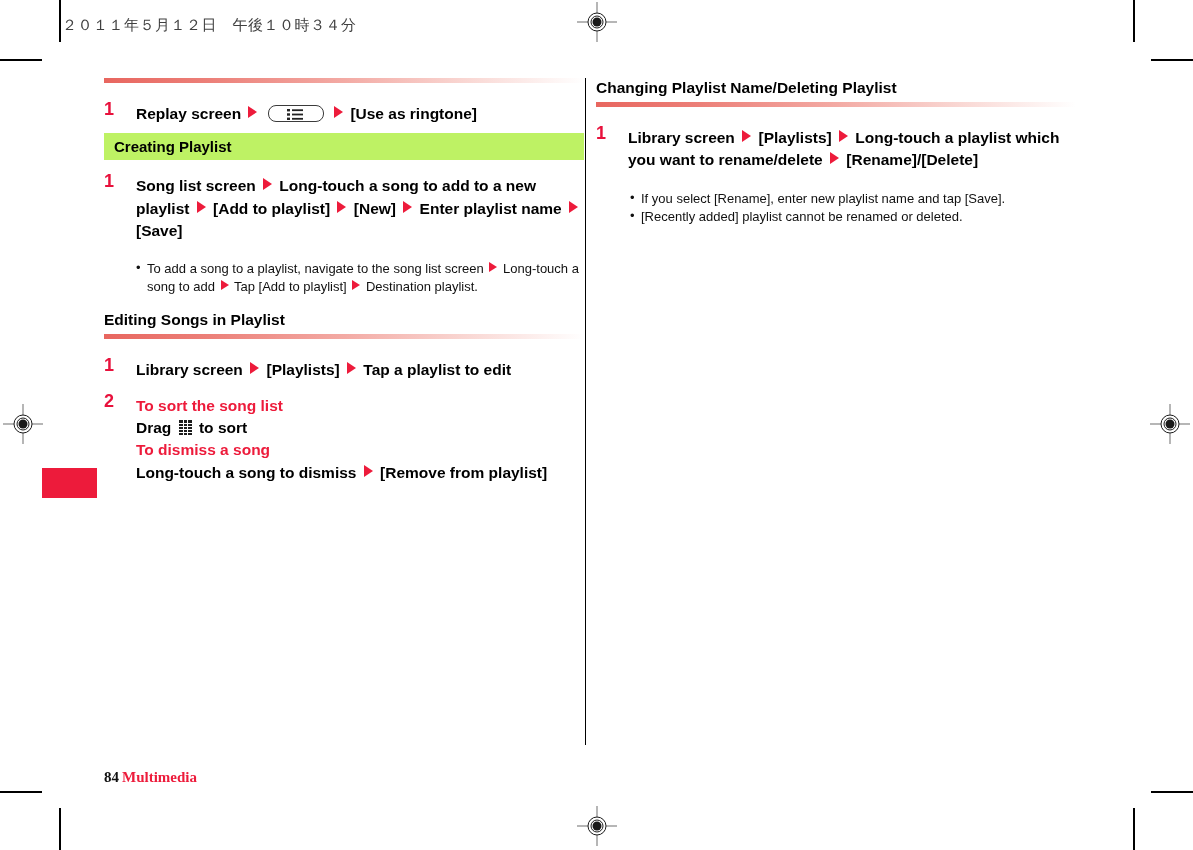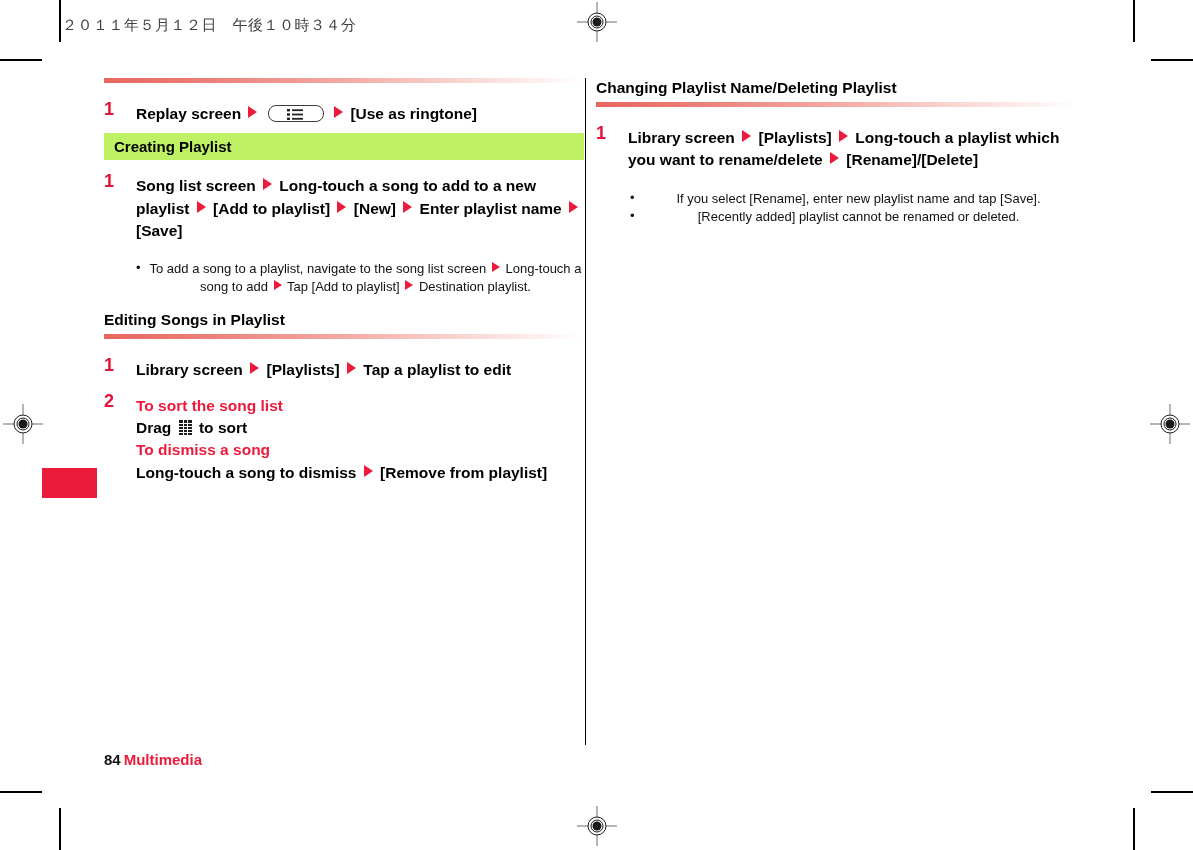--- a/index.html
+++ b/index.html
@@ -211,21 +211,21 @@
 
   
   .sub-label {
     color: #ed1b3b;
     font-weight: bold;
     font-size: 15.5px;
     line-height: 1.44;
   }
 
   
-  .notes { margin: 18px 0 14px 32px; text-align: center; }
+  .notes { margin: 18px 0 14px 32px; }
   .note {
     font-size: 13px;
     color: #111;
     line-height: 1.36;
     padding-left: 11px;
     position: relative;
     margin-bottom: 1px;
   }
   .note::before {
     content: "\2022";
@@ -233,23 +233,24 @@
     left: 0;
     top: -1px;
     font-size: 13px;
   }
   .notes-right { margin-left: 34px; }
 
   
   .footer {
     position: absolute;
     left: 104px;
-    bottom: 82px;
+    bottom: 64px;
     font-size: 15px;
     font-weight: bold;
+    font-family: Liberation Serif, serif;
   }
   .footer .pg   { color: #111; }
   .footer .sect { color: #ed1b3b; margin-left: 3px; }
 </style>
 </head>
 <body>
 
 <div class="crop-line" style="left:0px;   top:59px;  width:42px; height:1.5px;"></div>
 <div class="crop-line" style="left:59px;  top:0px;   width:1.5px; height:42px;"></div>
 <div class="crop-line" style="left:1151px;top:59px;  width:42px; height:1.5px;"></div>

